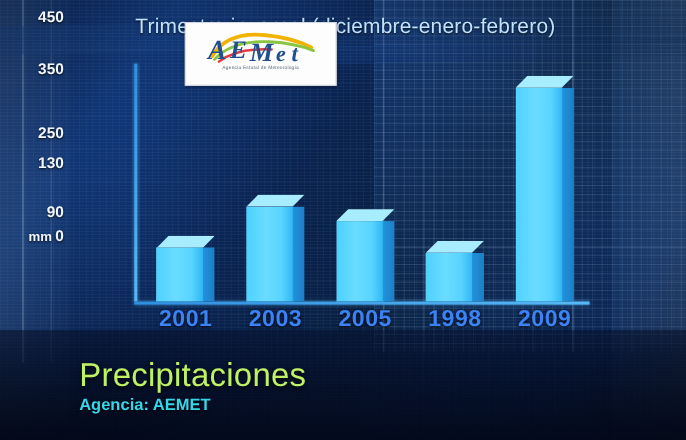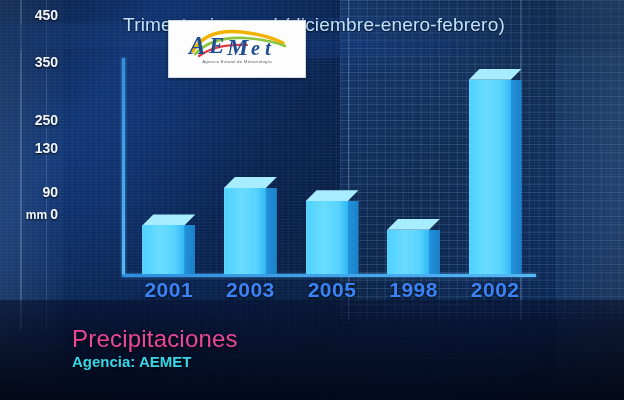--- a/index.html
+++ b/index.html
@@ -99,21 +99,21 @@
   }
   .logo-wrap{position:absolute;left:0;top:0;width:136px;height:56px;}
   .logo-sub{
     position:absolute;left:0;top:38px;width:136px;text-align:center;
     color:#5a6470;font-size:4.4px;letter-spacing:.2px;white-space:nowrap;
   }
 
   
   .footer{position:absolute;left:72px;top:326px;width:520px;}
   .foot-title{
-    color:#ec4899;font-size:24px;font-weight:400;letter-spacing:.2px;
+    color:#bef264;font-size:30px;font-weight:400;letter-spacing:.2px;
     text-shadow:0 2px 4px rgba(0,0,0,.85);line-height:1.05;
   }
   .foot-src{
     margin-top:2px;color:#36d7e8;font-size:15px;font-weight:700;
     text-shadow:0 1px 3px rgba(0,0,0,.85);
   }
 </style>
 </head>
 <body>
 
@@ -178,21 +178,21 @@
             <div class="topface" style="left: 0px; bottom: 194.333px; width: 53px; height: 11px; background: rgb(167, 236, 255); clip-path: polygon(0px 100%, 20.7547% 0px, 100% 0px, 79.2453% 100%);"></div>
           </div>
         </div>
     </div>
 
     <div class="xlabels" id="xlabels">
         <div class="xlab" style="left: 6px; width: 81.6px;">2001</div>
         <div class="xlab" style="left: 87.6px; width: 81.6px;">2003</div>
         <div class="xlab" style="left: 169.2px; width: 81.6px;">2005</div>
         <div class="xlab" style="left: 250.8px; width: 81.6px;">1998</div>
-        <div class="xlab" style="left: 332.4px; width: 81.6px;">2002</div>
+        <div class="xlab" style="left: 332.4px; width: 81.6px;">2009</div>
       </div>
 
     <div class="logo">
       <div class="logo-wrap">
         <svg width="136" height="44" viewBox="0 0 136 44">
           <path d="M24 30 C34 13, 52 9, 72 11 C92 13, 104 17, 114 22" fill="none" stroke="#f2b200" stroke-width="3.4" stroke-linecap="round"></path>
           <path d="M26 33 C38 20, 56 16, 76 17 C94 18, 106 21, 116 25" fill="none" stroke="#8bc53f" stroke-width="2.6" stroke-linecap="round"></path>
           <path d="M30 35 C42 26, 58 23, 78 24" fill="none" stroke="#e03a3e" stroke-width="2.2" stroke-linecap="round"></path>
           <text x="20" y="33" font-family="'Liberation Serif',serif" font-size="25" font-style="italic" font-weight="700" fill="#1f4f91">A</text>
           <text x="40" y="32" font-family="'Liberation Serif',serif" font-size="23" font-style="italic" font-weight="700" fill="#1f4f91">E</text>

